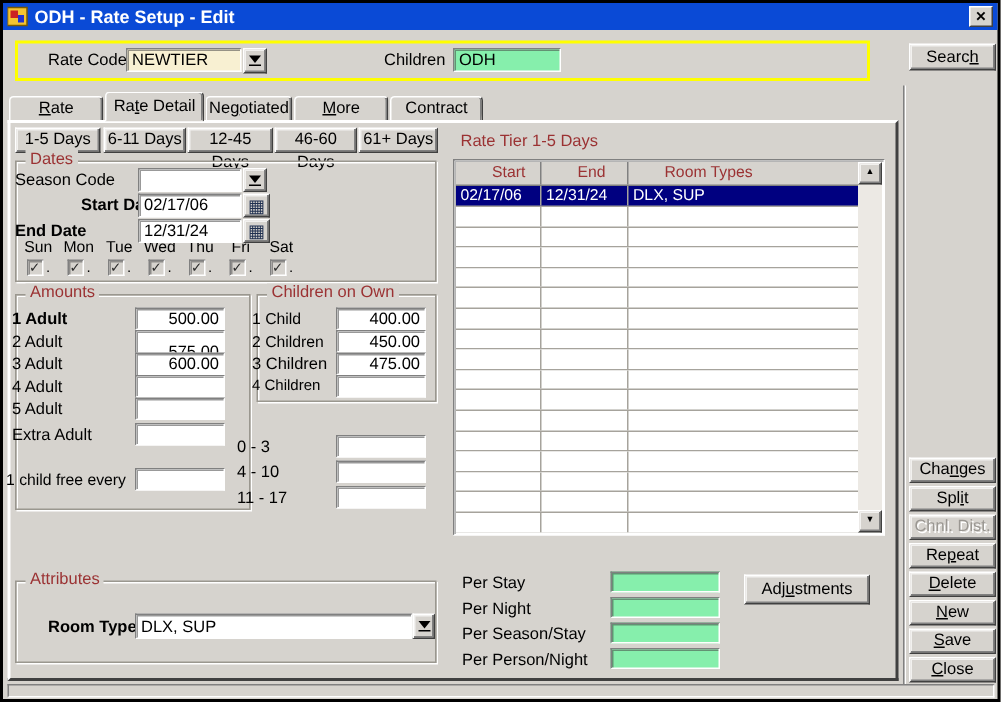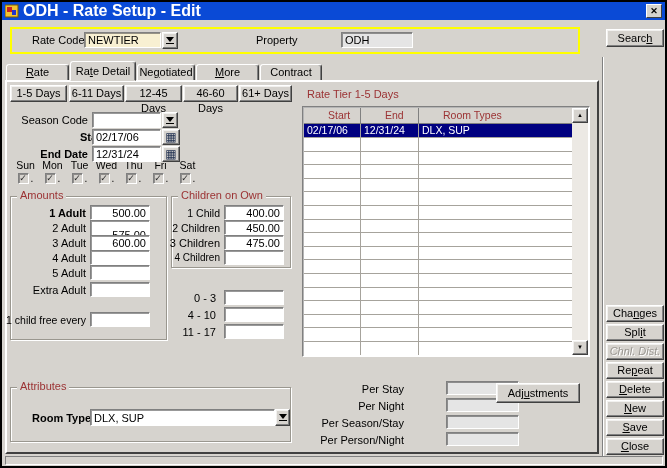--- a/index.html
+++ b/index.html
@@ -5,39 +5,39 @@
   * { box-sizing: border-box; margin: 0; padding: 0; }
   html,body { width:667px; height:468px; overflow:hidden; }
   body { font-family:"Liberation Sans", sans-serif; font-size:11px; color:#000; }
 
   .win { position:absolute; left:0; top:0; width:667px; height:468px;
          background:#d6d3ce; border:2px solid #000; }
 
   
   .titlebar { position:absolute; left:0; top:0; right:0; height:18px;
               background:#0a4ad6; display:flex; align-items:center; padding:0 3px; }
-  .titlebar .ttl { color:#fff; font-weight:bold; font-size:16px; margin-left:4px; flex:1;
+  .titlebar .ttl { color:#fff; font-weight:bold; font-size:12px; margin-left:4px; flex:1;
                    white-space:nowrap; }
   .closebtn { width:16px; height:14px; background:#d6d3ce; border:1px solid;
               border-color:#fff #404040 #404040 #fff; font-size:9px; font-weight:bold;
               line-height:12px; text-align:center; cursor:default; }
 
   
   .raised { background:#d6d3ce; border:1px solid; border-color:#fff #404040 #404040 #fff;
             box-shadow:inset -1px -1px 0 #808080, inset 1px 1px 0 #f2f1ef; }
   .btn { font-family:"Liberation Sans", sans-serif; font-size:11px; text-align:center;
          cursor:default; }
-  .btn.disabled { color:#9a9792; text-shadow:1px 1px 0 #fff;font-style:italic; }
+  .btn.disabled { color:#9a9792; text-shadow:1px 1px 0 #fff; }
   .field { position:absolute; font-family:"Liberation Sans", sans-serif; font-size:11px;
            background:#fff; border:1px solid; border-color:#808080 #fff #fff #808080;
            box-shadow:inset 1px 1px 0 rgba(70,70,70,.55); padding:0 3px; height:16px; }
   .field.num { text-align:right; }
-  .field.dis { background:#e5e5e5;margin-left:39px; }
+  .field.dis { background:#86efac; }
   .lbl { position:absolute; white-space:nowrap; }
-  .lbl.r { text-align:right; }
+  .lbl.r { }
   .lbl.b { font-weight:bold; }
 
   .gbox { position:absolute; border:1px solid #9a978f; box-shadow:1px 1px 0 #fff, inset 1px 1px 0 #fff; }
   .gtitle { position:absolute; top:-8px; left:6px; background:#d6d3ce; padding:0 3px;
             color:#9b3233; white-space:nowrap; }
   .redcap { color:#9b3233; }
 
   
   .ybox { position:absolute; left:8px; top:25px; width:570px; height:27px;
           border:2px solid #ffff00; }
@@ -113,40 +113,43 @@
     <div class="closebtn">✕</div>
   </div>
 
   <div class="ybox"></div>
   <span class="lbl" style="left:30px; top:32px;">Rate Code</span>
   <input class="field" style="left: 82px; top: 30px; width: 77px; background: rgb(248, 240, 210);" value="NEWTIER">
   <div class="lovbtn raised" style="left:160px; top:30px;">
     <span class="lov-tri"></span>
     <span class="lov-bar"></span>
   </div>
-  <span class="lbl" style="left:254px; top:32px;">Property</span>
+  <span class="lbl" style="left:254px; top:32px;">Children</span>
   <input class="field dis" style="left: 300px; top: 30px; width: 72px;" readonly="" value="ODH">
 
   <div class="btn raised" style="position:absolute; left:604px; top:27px; width:58px; height:18px; line-height:16px;">Searc<u>h</u></div>
 
   <div class="tab" style="left:4px; width:63px;"><u>R</u>ate Header</div>
   <div class="tab active" style="left:68px; width:66px;">Ra<u>t</u>e Detail</div>
   <div class="tab" style="left:135px; width:58px;">Ne<u>g</u>otiated</div>
   <div class="tab" style="left:194px; width:63px;"><u>M</u>ore</div>
   <div class="tab" style="left:258px; width:62px;">Contract Info</div>
 
   <div class="mainpanel"></div>
 
   <div class="btn raised daybtn" style="left:8px; width:57px;">1-5 Days</div>
   <div class="btn raised daybtn" style="left:67px; width:55px;">6-11 Days</div>
   <div class="btn raised daybtn" style="left:123px; width:57px;">12-45 Days</div>
   <div class="btn raised daybtn" style="left:181px; width:55px;">46-60 Days</div>
   <div class="btn raised daybtn" style="left:237px; width:53px;">61+ Days</div>
   <span class="lbl redcap" style="left:305px; top:86px; z-index:5;">Rate Tier 1-5 Days</span>
 
+  <div class="gbox" style="left:8px; top:105px; width:281px; height:81px; z-index:5;">
+    <span class="gtitle">Dates</span>
+  </div>
   <span class="lbl r" style="left:8px; top:112px; width:78px; z-index:6;">Season Code</span>
   <input class="field" style="left: 90px; top: 110px; width: 69px; z-index: 6;" value="">
   <div class="lovbtn raised" style="left:160px; top:110px; width:16px; height:16px; z-index:6;">
     <span class="lov-tri"></span>
     <span class="lov-bar"></span>
   </div>
   <span class="lbl r b" style="left:8px; top:129px; width:78px; z-index:6;margin-left:44px;">Start Date</span>
   <input class="field" style="left: 90px; top: 127px; width: 69px; z-index: 6;" value="02/17/06">
   <div class="calbtn raised" style="left:160px; top:127px; z-index:6;">▦</div>
   <span class="lbl r b" style="left:8px; top:146px; width:78px; z-index:6;">End Date</span>

